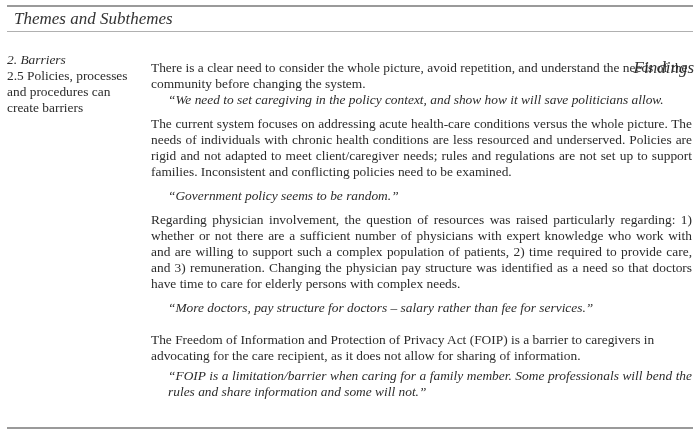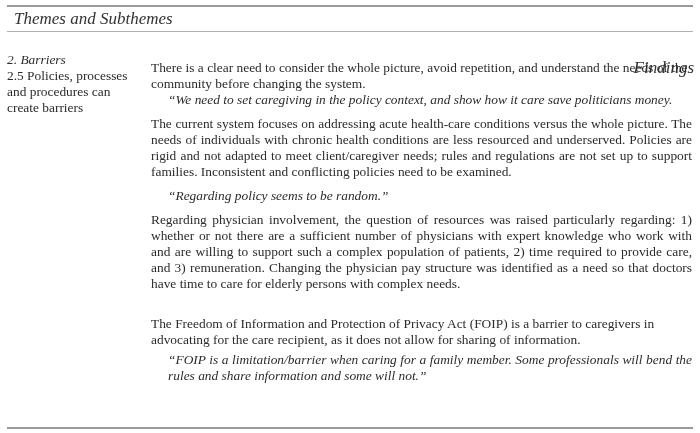--- a/index.html
+++ b/index.html
@@ -81,28 +81,29 @@
 <div class="hdr findings">Findings</div>
 
 <div class="rule mid"></div>
 
 <div class="section">2. Barriers</div>
 
 <div class="subtheme">2.5 Policies, processes and procedures can create barriers</div>
 
 <div class="findings">
   <p class="para left">There is a clear need to consider the whole picture, avoid repetition, and understand the needs of the community before changing the system.</p>
-  <p class="quote">“We need to set caregiving in the policy context, and show how it care save politicians money.</p>
+  <p class="quote">“We need to set caregiving in the policy context, and show how it will save politicians allow.</p>
   <div class="gap"></div>
   <p class="para">The current system focuses on addressing acute health-care conditions versus the whole picture. The needs of individuals with chronic health conditions are less resourced and underserved. Policies are rigid and not adapted to meet client/caregiver needs; rules and regulations are not set up to support families. Inconsistent and conflicting policies need to be examined.</p>
   <div class="gap"></div>
-  <p class="quote">“Regarding policy seems to be random.”</p>
+  <p class="quote">“Government policy seems to be random.”</p>
   <div class="gap"></div>
   <p class="para">Regarding physician involvement, the question of resources was raised particularly regarding: 1) whether or not there are a sufficient number of physicians with expert knowledge who work with and are willing to support such a complex population of patients, 2) time required to provide care, and 3) remuneration. Changing the physician pay structure was identified as a need so that doctors have time to care for elderly persons with complex needs.</p>
   <div class="gap"></div>
+  <p class="quote">“More doctors, pay structure for doctors – salary rather than fee for services.”</p>
   <div class="gap-s"></div>
   <div class="gap-s"></div>
   <div class="gap"></div>
   <p class="para left">The Freedom of Information and Protection of Privacy Act (FOIP) is a barrier to caregivers in advocating for the care recipient, as it does not allow for sharing of information.</p>
   <div class="gap-s"></div>
   <p class="quote just">“FOIP is a limitation/barrier when caring for a family member. Some professionals will bend the rules and share information and some will not.”</p>
 </div>
 
 <div class="rule bottom"></div>
 

